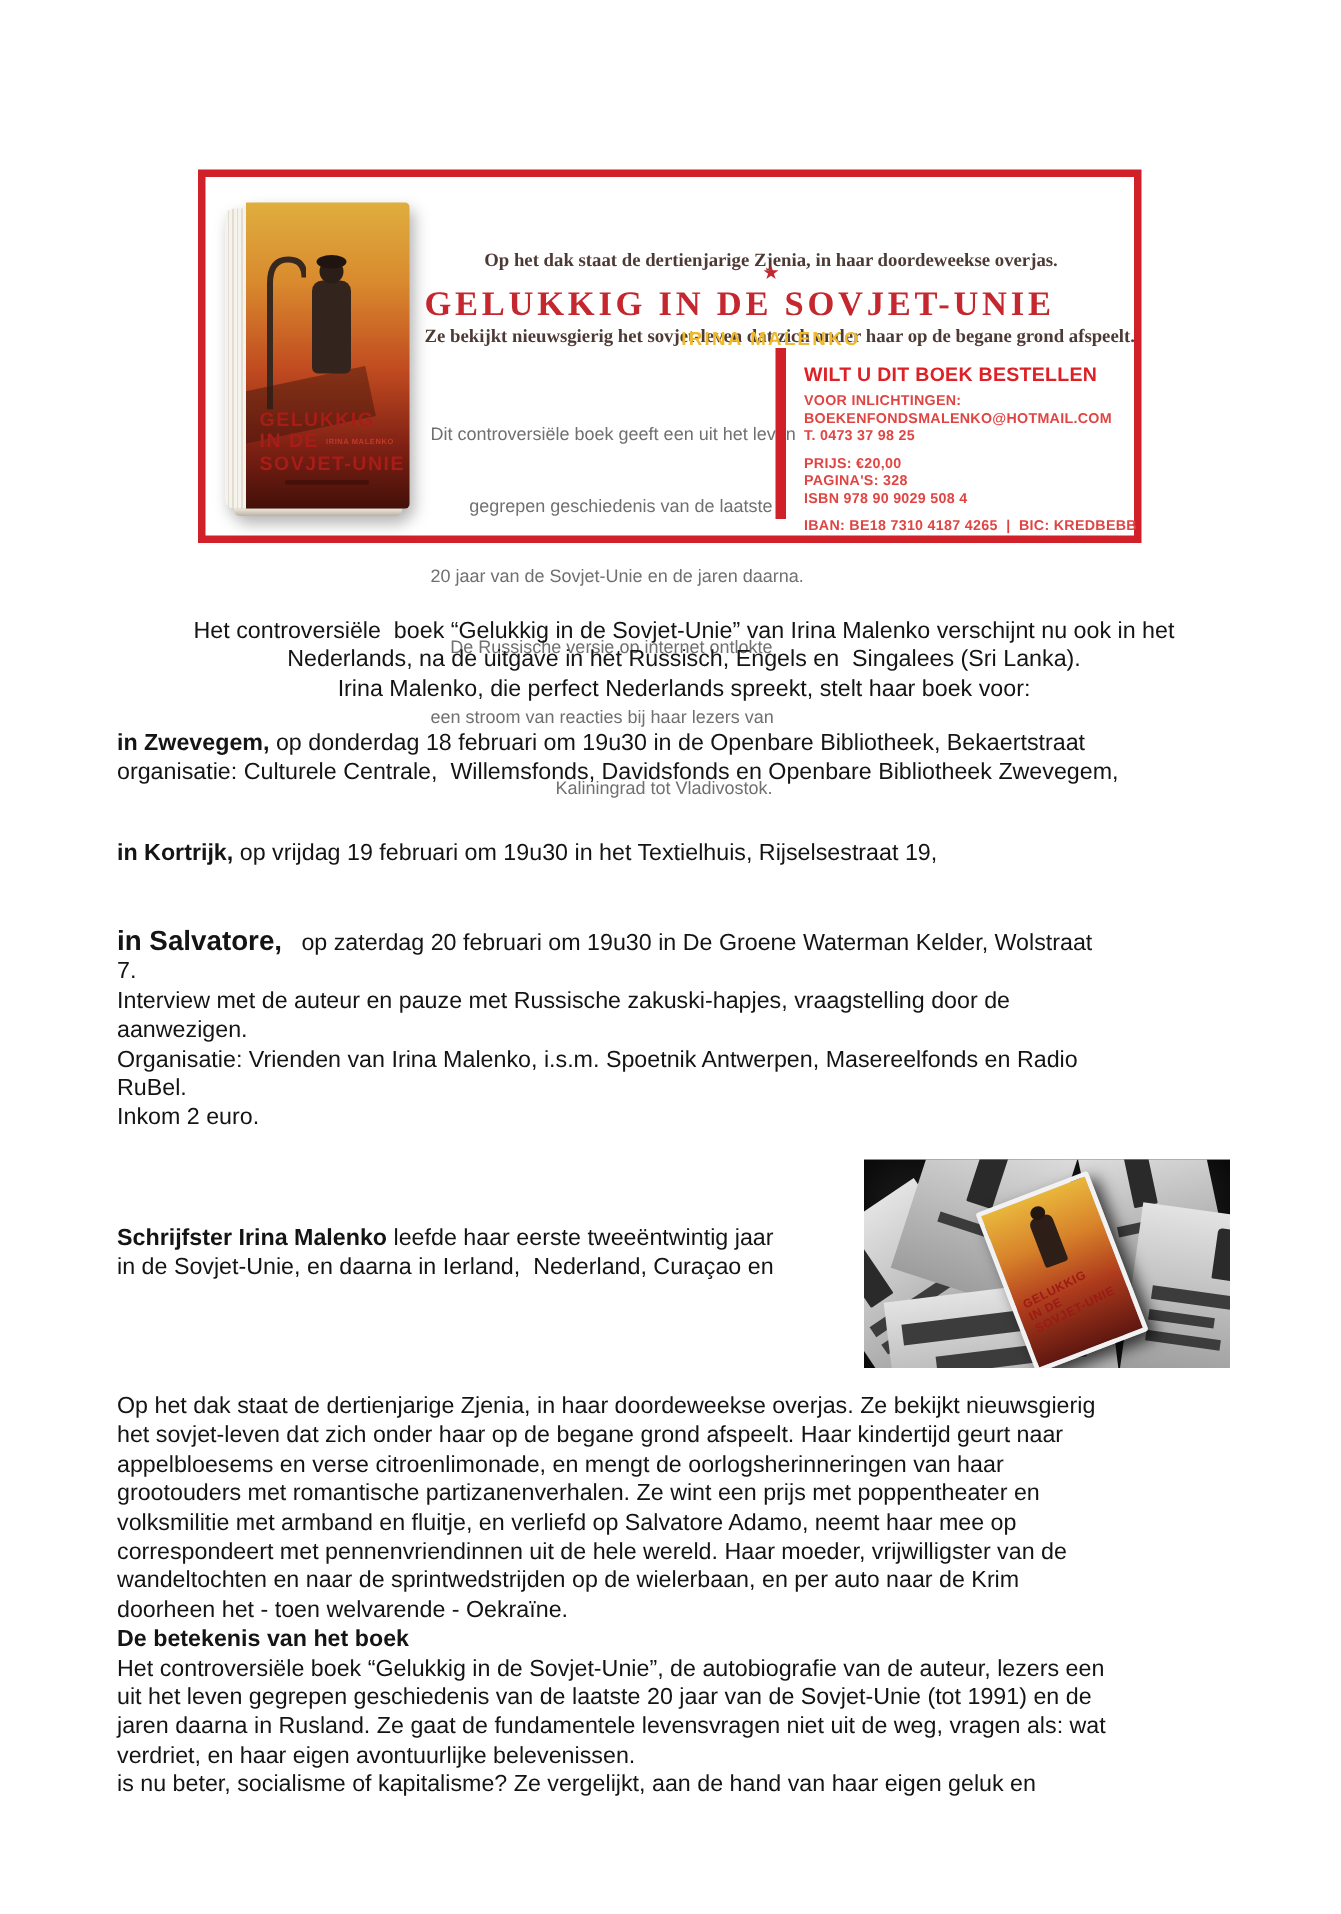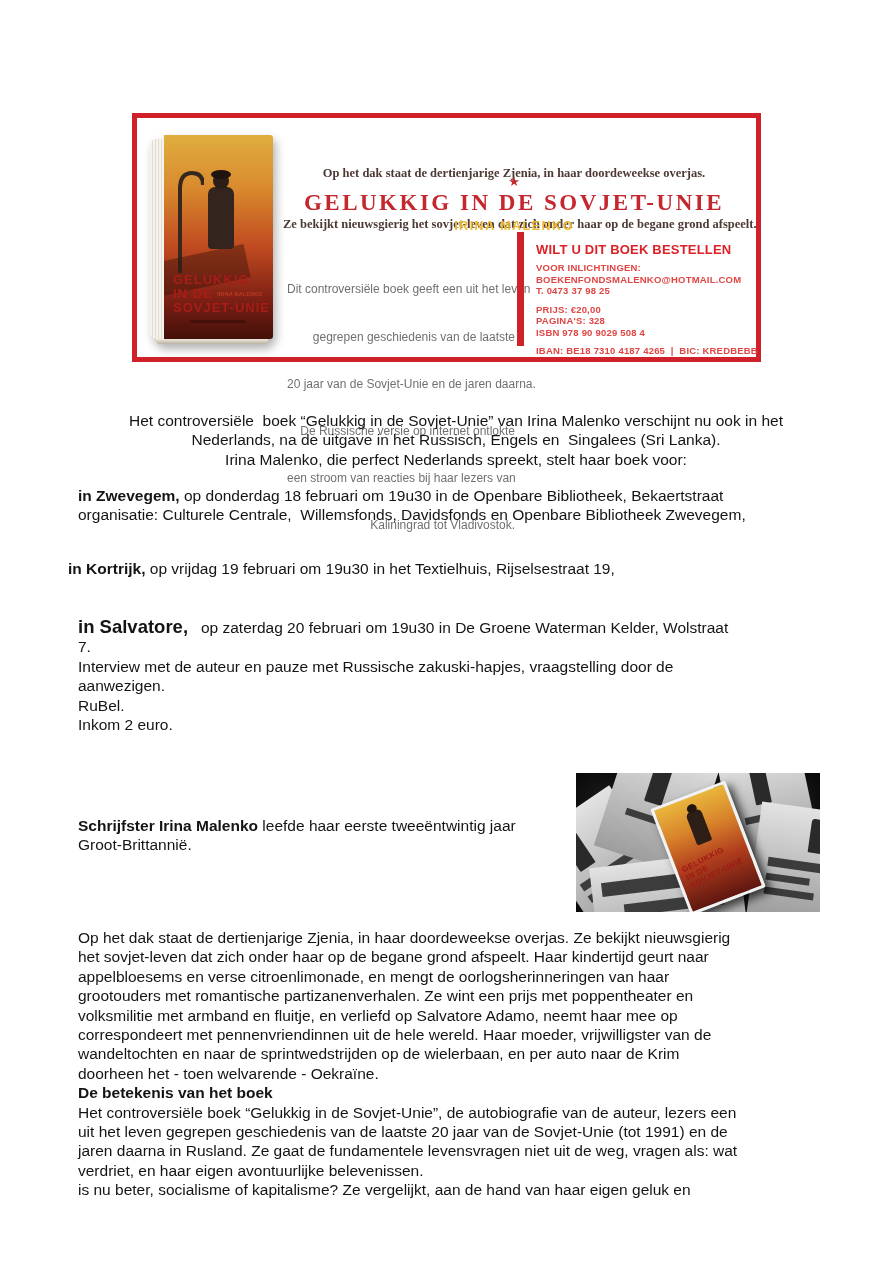--- a/index.html
+++ b/index.html
@@ -7,21 +7,21 @@
   #canvas{position:relative;width:894px;height:1276px;background:#ffffff;margin:0 auto;overflow:hidden;}
 
   
   #banner{position:absolute;left:132px;top:113px;width:619px;height:239px;
           border:5px solid #d0202a;background:#ffffff;}
   .banner-tagline{position:absolute;left:146px;top:13px;width:462px;text-align:center;
           font-family:"Liberation Serif",serif;font-size:12.5px;line-height:17px;
           color:#4d3a35;font-weight:bold;white-space:pre;}
   .banner-star{position:absolute;left:146px;top:57px;width:462px;text-align:center;
           color:#c4272e;font-size:13px;line-height:13px;}
-  .banner-title{position:absolute;left:146px;top:72px;width:462px;text-align:center;
+  .banner-title{position:absolute;left:146px;top:72px;width:462px;
           font-family:"Liberation Serif",serif;font-weight:bold;font-size:23px;
           letter-spacing:2.5px;color:#c4272e;white-space:nowrap;}
   .banner-author{position:absolute;left:146px;top:101px;width:462px;text-align:center;
           font-weight:bold;font-size:12.5px;letter-spacing:1.5px;color:#eeb92c;}
   .banner-blurb{position:absolute;left:150px;top:133px;width:228px;text-align:right;
           font-size:12px;line-height:15.7px;color:#707070;white-space:pre;}
   .order-divider{position:absolute;left:380px;top:114px;width:7px;height:114px;background:#d0202a;}
   .order-box{position:absolute;left:399px;top:124px;width:212px;color:#e04543;}
   .order-heading{font-size:13px;font-weight:bold;color:#dc2127;letter-spacing:.2px;margin-bottom:5px;white-space:nowrap;}
   .order-group{font-size:9.5px;font-weight:bold;line-height:11.5px;letter-spacing:.2px;margin-bottom:7px;white-space:pre;}
@@ -45,21 +45,21 @@
   .cover-author-small{font-size:5px;letter-spacing:.4px;color:#c23a28;font-weight:bold;vertical-align:2px;}
   .cover-subtitle-bar{position:absolute;left:26px;top:185px;width:56px;height:3px;background:rgba(50,12,8,.55);border-radius:1px;}
 
   
   .section{position:absolute;font-size:15.5px;line-height:19.4px;color:#141414;}
   .line{white-space:pre;}
   .b{font-weight:bold;}
   .big{font-size:18.5px;}
   #sec-intro{top:411px;left:88px;width:736px;text-align:center;}
   #sec-event-zwevegem{top:486px;left:78px;}
-  #sec-event-kortrijk{top:559px;left:68px;}
+  #sec-event-kortrijk{top:559px;left:78px;}
   #sec-event-antwerpen{top:617px;left:78px;}
   #sec-author-note{top:816px;left:78px;width:500px;}
   #sec-synopsis{top:928px;left:78px;}
 
   
   #photo{position:absolute;left:576px;top:773px;width:244px;height:139px;background:#181818;overflow:hidden;
          box-shadow:inset 0 0 28px rgba(0,0,0,.85);}
   .pcard{position:absolute;background:linear-gradient(180deg,#e3e3e3,#9d9d9d);}
   .pfig{position:absolute;background:#2a2a2a;border-radius:3px 3px 1px 1px;}
   .ptxt{position:absolute;background:#3c3c3c;}
@@ -140,26 +140,27 @@
         <div class="line"><span>organisatie: Culturele Centrale,  Willemsfonds, Davidsfonds en Openbare Bibliotheek Zwevegem,</span></div>
       </div>
       <div class="section" id="sec-event-kortrijk">
         <div class="line"><span class="b">in Kortrijk,</span><span> op vrijdag 19 februari om 19u30 in het Textielhuis, Rijselsestraat 19,</span></div>
       </div>
       <div class="section" id="sec-event-antwerpen">
         <div class="line"><span class="b big">in Salvatore,</span><span>   op zaterdag 20 februari om 19u30 in De Groene Waterman Kelder, Wolstraat</span></div>
         <div class="line"><span>7.</span></div>
         <div class="line"><span>Interview met de auteur en pauze met Russische zakuski-hapjes, vraagstelling door de</span></div>
         <div class="line"><span>aanwezigen.</span></div>
+        <div class="line"><span>Organisatie: Vrienden van Irina Malenko, i.s.m. Spoetnik Antwerpen, Masereelfonds en Radio</span></div>
         <div class="line"><span>RuBel.</span></div>
         <div class="line"><span>Inkom 2 euro.</span></div>
       </div>
       <div class="section" id="sec-author-note">
         <div class="line"><span class="b">Schrijfster Irina Malenko</span><span> leefde haar eerste tweeëntwintig jaar</span></div>
-        <div class="line"><span>Groot-Brittannië.</span></div>
+        <div class="line"><span>in de Sovjet-Unie, en daarna in Ierland,  Nederland, Curaçao en</span></div>
       </div>
       <div class="section" id="sec-synopsis">
         <div class="line"><span>Op het dak staat de dertienjarige Zjenia, in haar doordeweekse overjas. Ze bekijkt nieuwsgierig</span></div>
         <div class="line"><span>het sovjet-leven dat zich onder haar op de begane grond afspeelt. Haar kindertijd geurt naar</span></div>
         <div class="line"><span>appelbloesems en verse citroenlimonade, en mengt de oorlogsherinneringen van haar</span></div>
         <div class="line"><span>grootouders met romantische partizanenverhalen. Ze wint een prijs met poppentheater en</span></div>
         <div class="line"><span>volksmilitie met armband en fluitje, en verliefd op Salvatore Adamo, neemt haar mee op</span></div>
         <div class="line"><span>correspondeert met pennenvriendinnen uit de hele wereld. Haar moeder, vrijwilligster van de</span></div>
         <div class="line"><span>wandeltochten en naar de sprintwedstrijden op de wielerbaan, en per auto naar de Krim</span></div>
         <div class="line"><span>doorheen het - toen welvarende - Oekraïne.</span></div>

